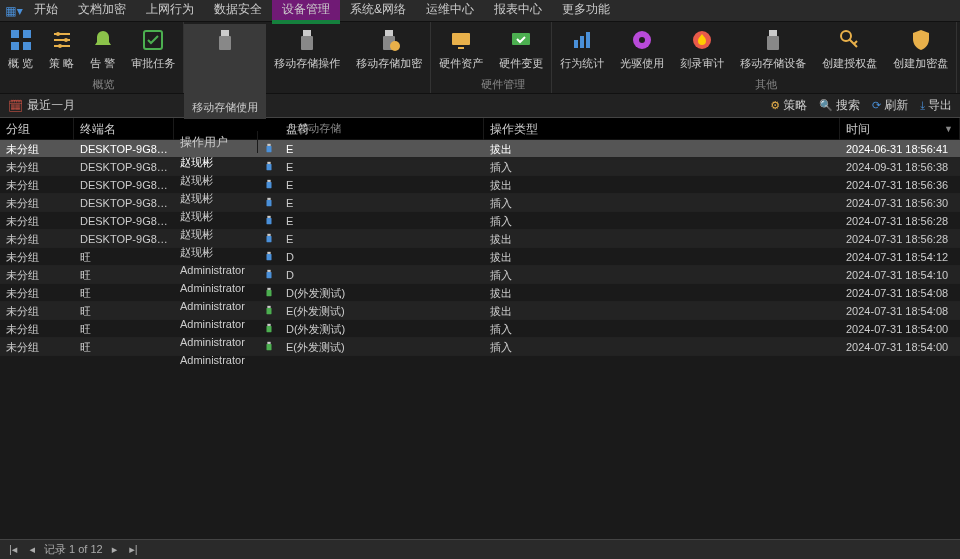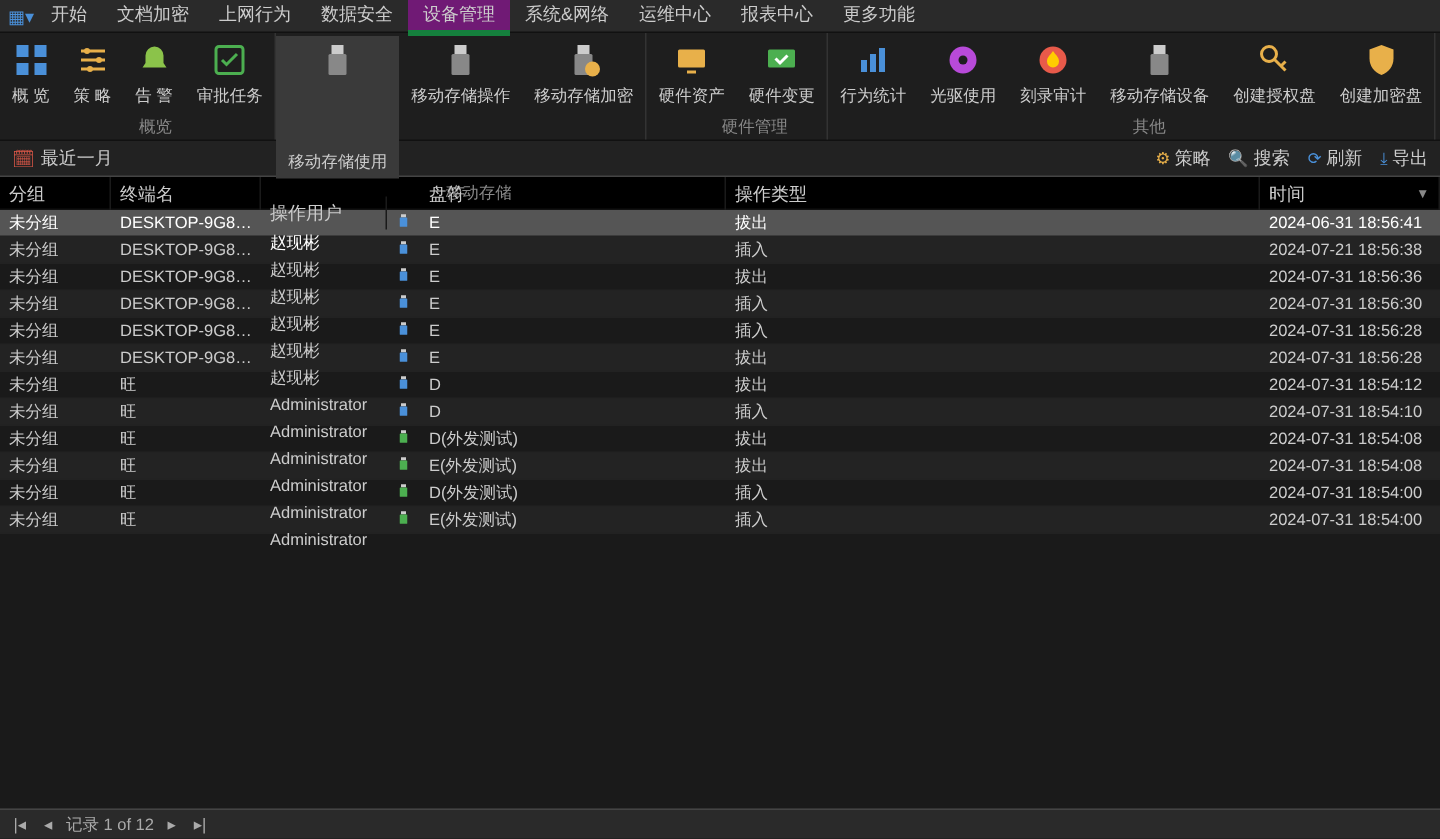--- a/index.html
+++ b/index.html
@@ -350,21 +350,21 @@
     <div class="tr alt">
       <div class="td col-group">未分组</div>
       <div class="td col-term">DESKTOP-9G8NA80</div>
       <div class="td col-user">赵现彬</div>
       <div class="td col-icon"><svg class="usb-icon" viewBox="0 0 24 24">
           <rect x="8" y="2" width="8" height="5" fill="#ccc"></rect>
           <rect x="6" y="7" width="12" height="15" rx="1" fill="#4a90d9"></rect>
         </svg></div>
       <div class="td col-drive">E</div>
       <div class="td col-op">插入</div>
-      <div class="td col-time">2024-07-21 18:56:38</div>
+      <div class="td col-time">2024-09-31 18:56:38</div>
     </div>
     <div class="tr">
       <div class="td col-group">未分组</div>
       <div class="td col-term">DESKTOP-9G8NA80</div>
       <div class="td col-user">赵现彬</div>
       <div class="td col-icon"><svg class="usb-icon" viewBox="0 0 24 24">
           <rect x="8" y="2" width="8" height="5" fill="#ccc"></rect>
           <rect x="6" y="7" width="12" height="15" rx="1" fill="#4a90d9"></rect>
         </svg></div>
       <div class="td col-drive">E</div>

